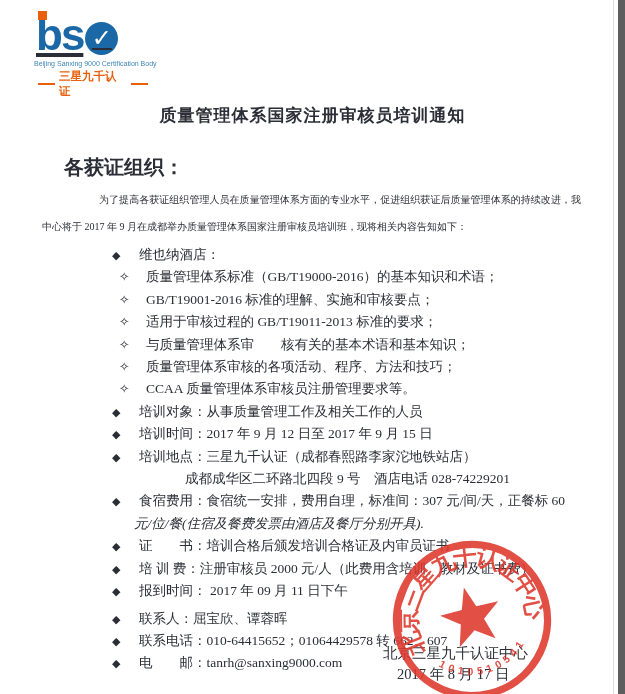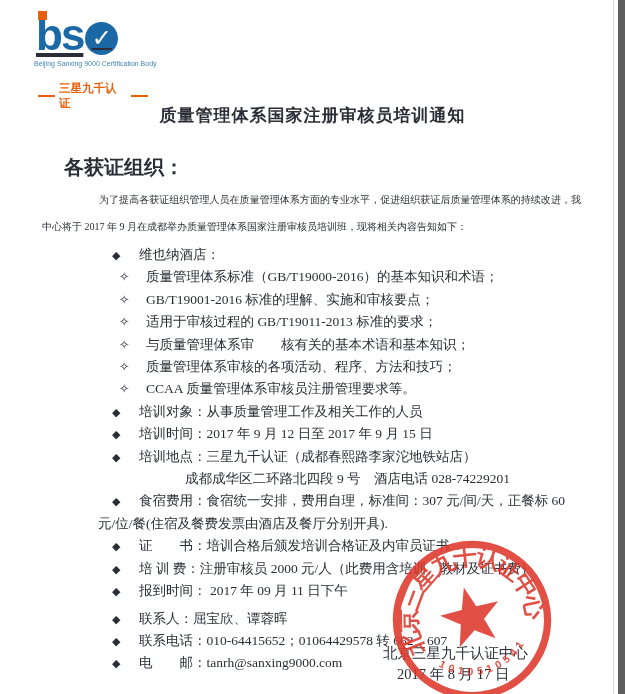--- a/index.html
+++ b/index.html
@@ -29,42 +29,42 @@
     width:33px; height:33px; margin-left:2px; margin-top:6px;
     border-radius:50%; background:var(--blue); color:#ffffff;
     font-family:"DejaVu Sans",sans-serif; font-size:24px; font-weight:bold;
   }
   .logo-en{
     font-family:"Liberation Sans","DejaVu Sans",sans-serif; font-size:7px;
     color:#3d85b8; text-align:center; width:118px; margin-top:2px; white-space:nowrap;
   }
   .logo-cn{
     display:flex; align-items:center; justify-content:center; width:118px;
-    margin-top:14px; color:var(--orange); font-size:11.5px; font-weight:bold;
+    margin-top:2px; color:var(--orange); font-size:11.5px; font-weight:bold;
   }
   .logo-cn .dash{flex:0 0 17px; height:2px; background:var(--orange); margin:0 4px;}
 
   
   .doc-title{
     margin-top:104px; text-align:center; font-size:17px; font-weight:bold;
     letter-spacing:1px;
   }
   .content{padding:0 44px 0 42px;}
   .salutation{margin:27px 0 0 22px; font-size:20px; font-weight:bold;}
   .intro{
     margin-top:5px; font-size:10px; line-height:27px; text-indent:57px;
     text-align:justify;
   }
   .list{margin-top:4px; font-size:13.5px;}
   .row{display:flex; line-height:22.4px;}
   .row .marker{flex:0 0 auto; text-align:left;}
   .row-main .marker{margin-left:70px; width:27px; font-size:11px;}
   .row-sub  .marker{margin-left:77px; width:27px; font-size:12.5px;}
   .row-cont  .row-text{margin-left:143px;}
-  .row-cont2 .row-text{margin-left:56px;}
+  .row-cont2 .row-text{margin-left:92px;font-style:italic;}
   .row-gap{margin-top:5px;}
   .row-text{white-space:pre-wrap;}
 
   
   .footer{
     position:absolute; left:383px; top:643px; font-size:14.5px; line-height:21px;
   }
   .footer-date{padding-left:14px;}
 
   

